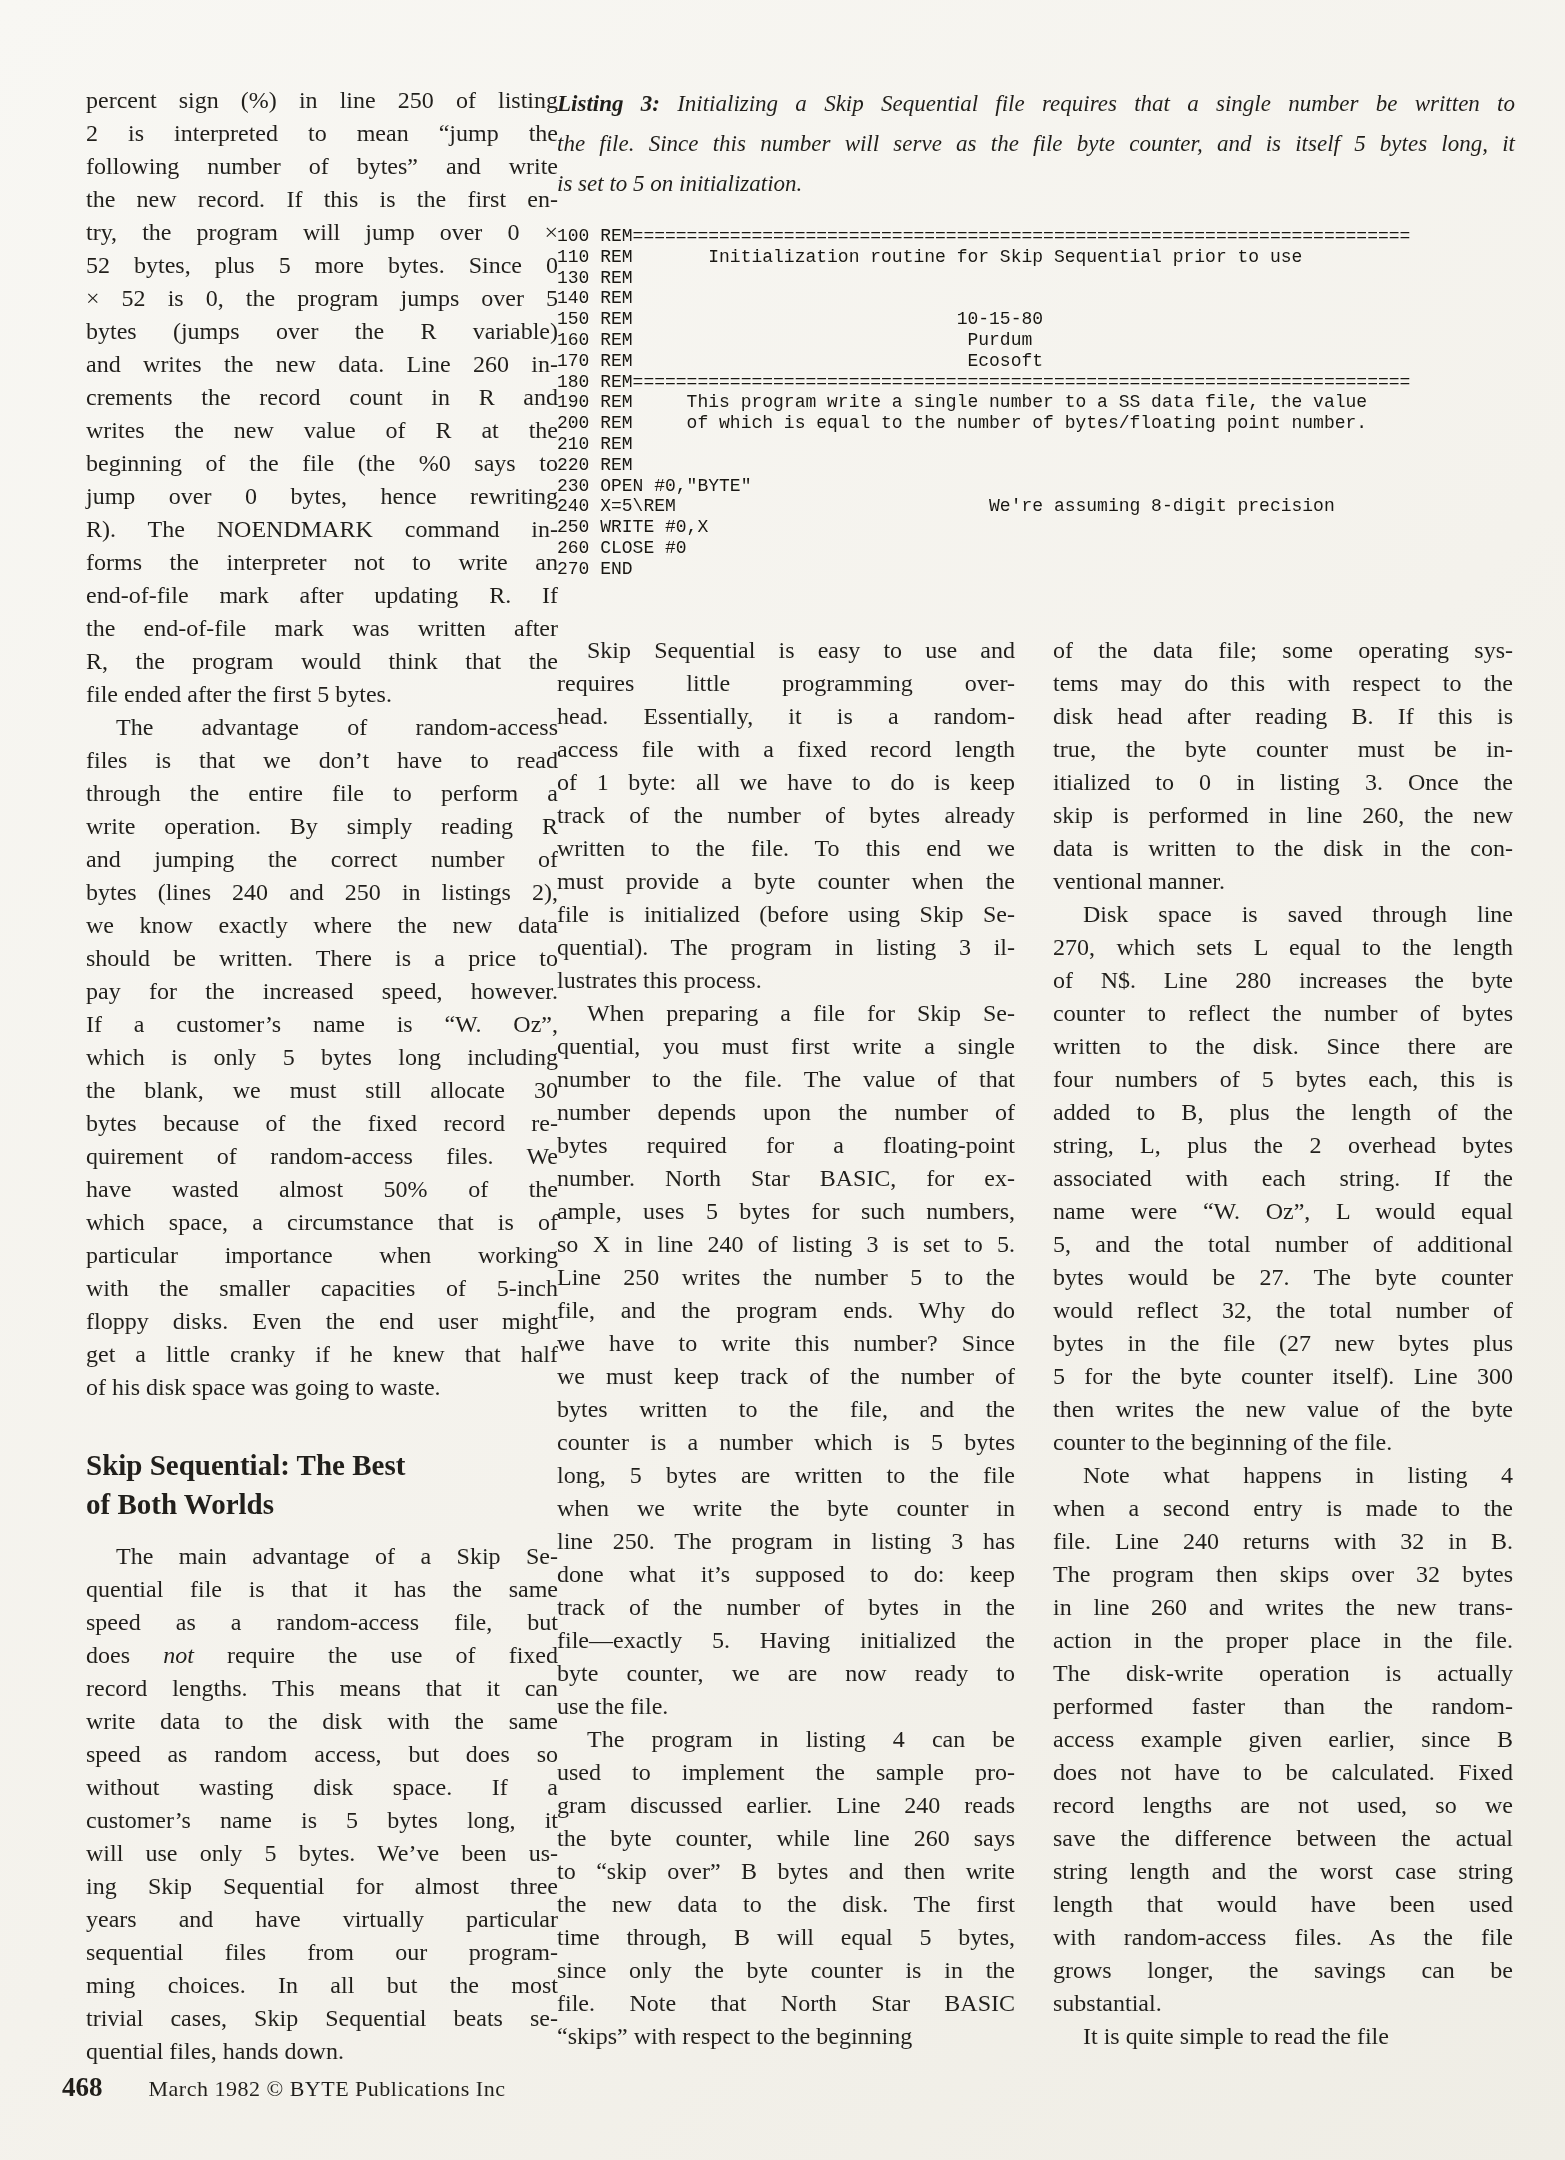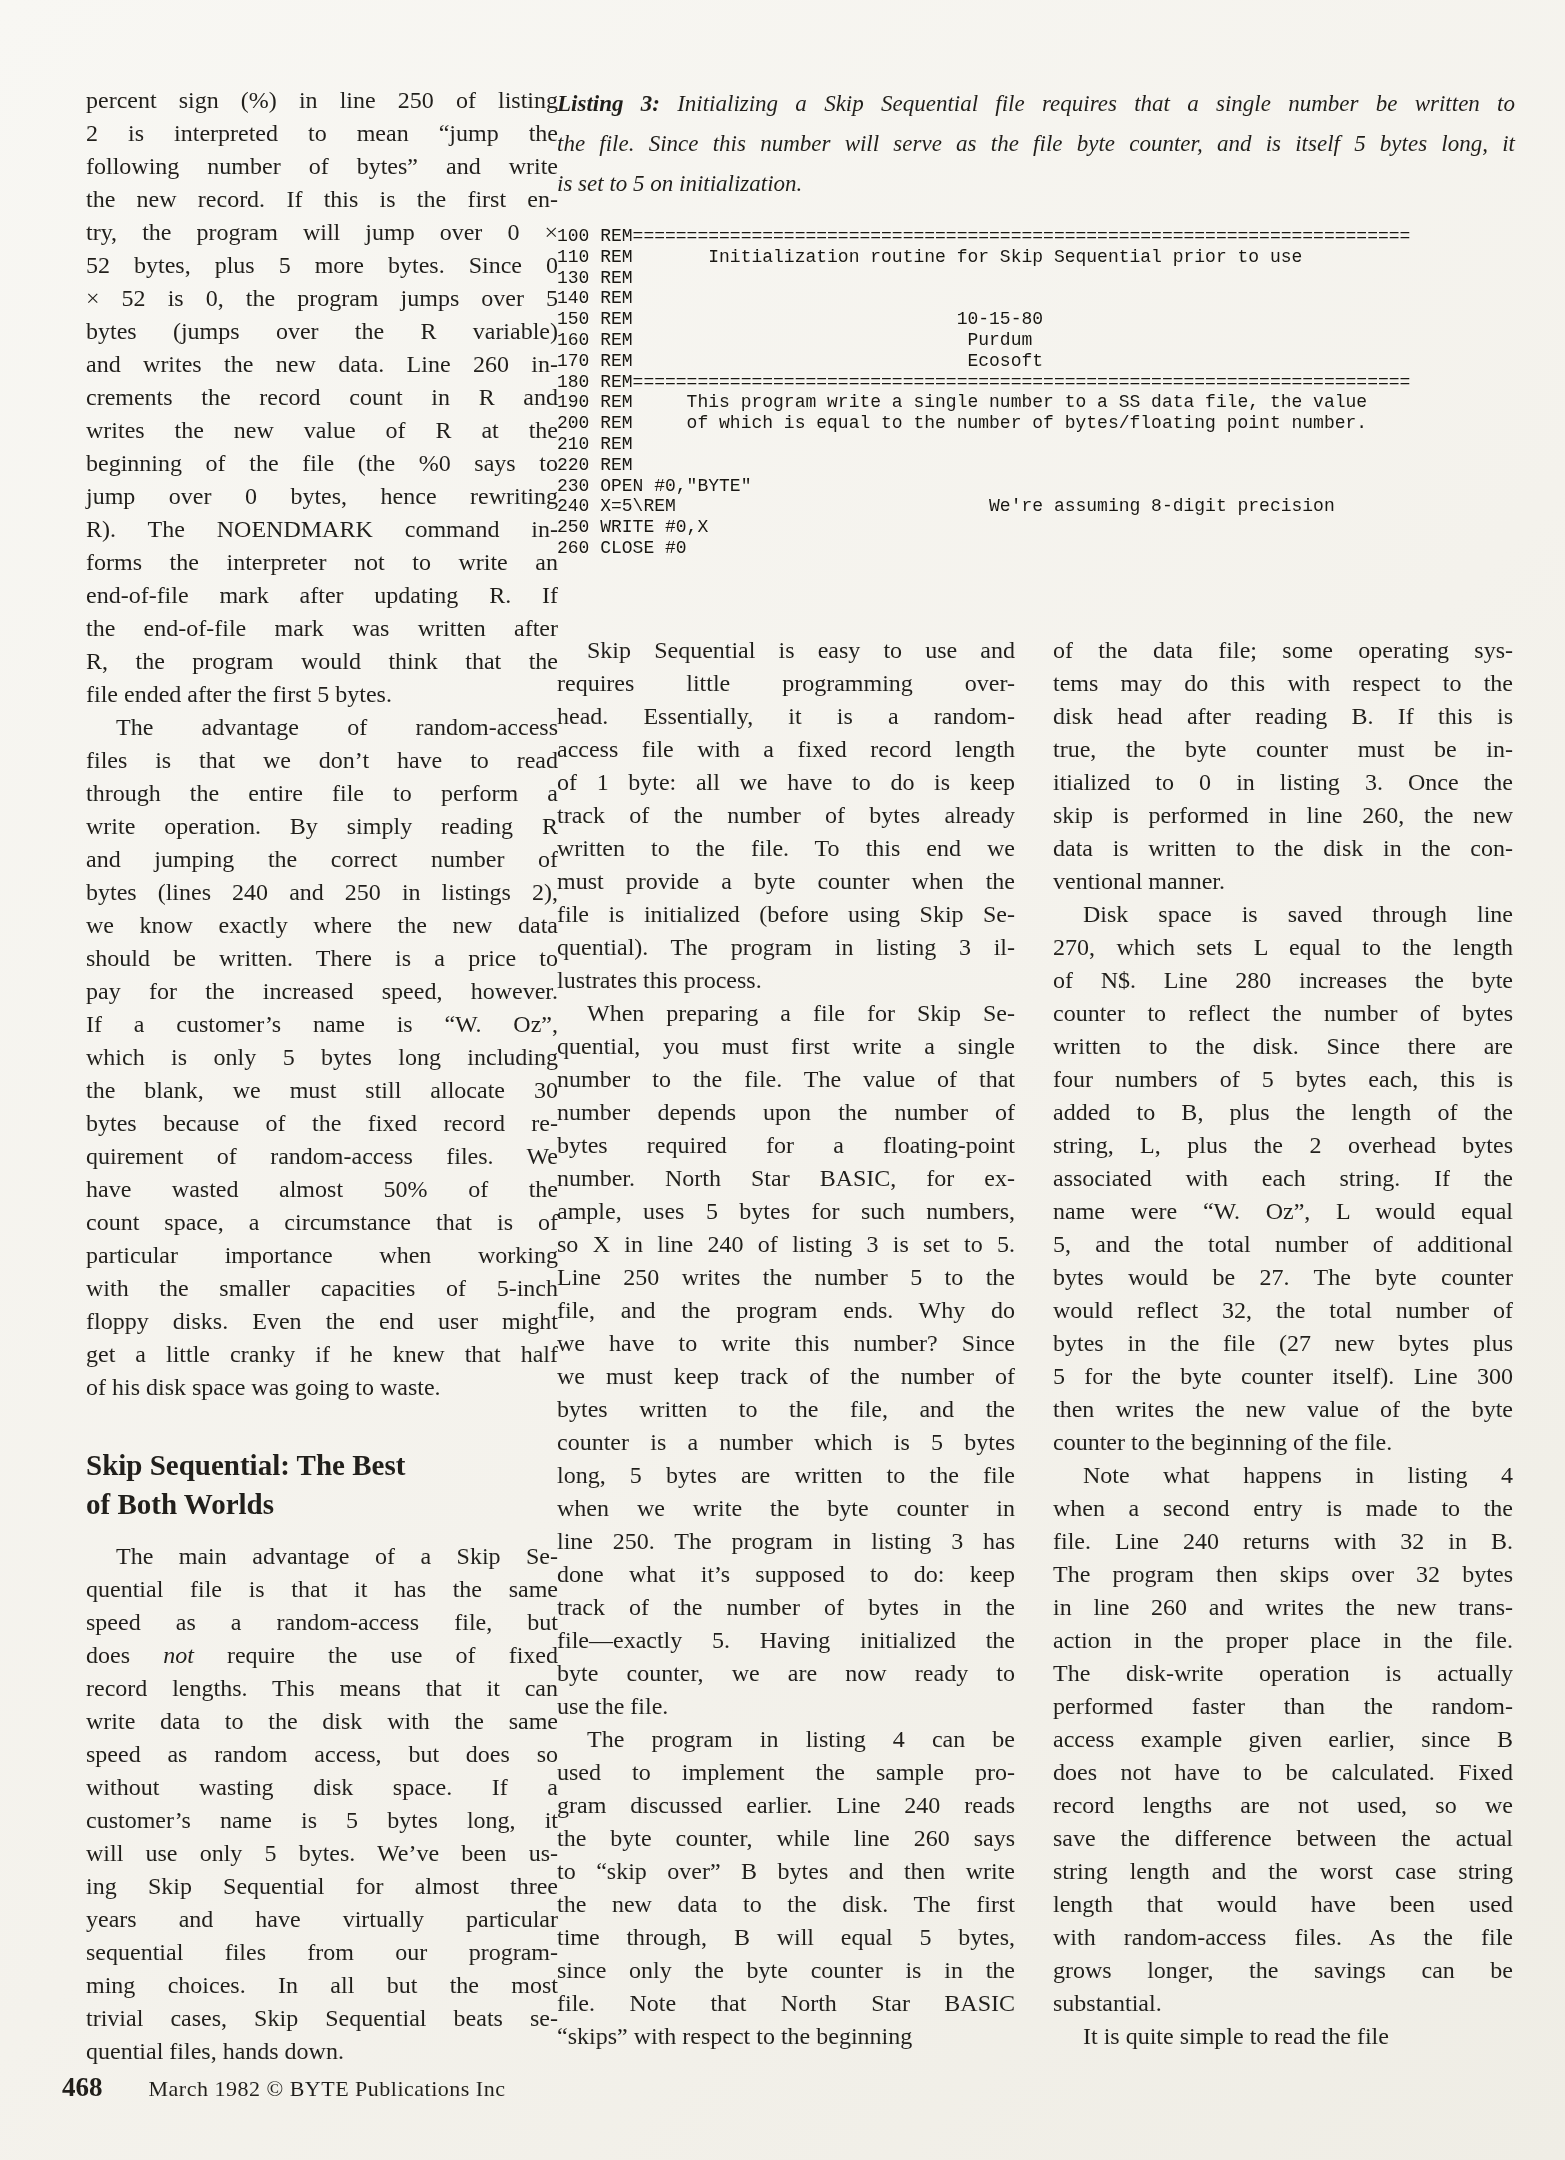--- a/index.html
+++ b/index.html
@@ -65,21 +65,21 @@
         <div class="line">bytes (lines 240 and 250 in listings 2),</div>
         <div class="line">we know exactly where the new data</div>
         <div class="line">should be written. There is a price to</div>
         <div class="line">pay for the increased speed, however.</div>
         <div class="line">If a customer’s name is “W. Oz”,</div>
         <div class="line">which is only 5 bytes long including</div>
         <div class="line">the blank, we must still allocate 30</div>
         <div class="line">bytes because of the fixed record re-</div>
         <div class="line">quirement of random-access files. We</div>
         <div class="line">have wasted almost 50% of the</div>
-        <div class="line">count space, a circumstance that is of</div>
+        <div class="line">which space, a circumstance that is of</div>
         <div class="line">particular importance when working</div>
         <div class="line">with the smaller capacities of 5-inch</div>
         <div class="line">floppy disks. Even the end user might</div>
         <div class="line">get a little cranky if he knew that half</div>
         <div class="line last">of his disk space was going to waste.</div>
       </div>
       <div class="block heading">
         <div class="line">Skip Sequential: The Best</div>
         <div class="line last">of Both Worlds</div>
       </div>
@@ -121,20 +121,21 @@
         <div class="code-line">170 REM                               Ecosoft</div>
         <div class="code-line">180 REM========================================================================</div>
         <div class="code-line">190 REM     This program write a single number to a SS data file, the value</div>
         <div class="code-line">200 REM     of which is equal to the number of bytes/floating point number.</div>
         <div class="code-line">210 REM</div>
         <div class="code-line">220 REM</div>
         <div class="code-line">230 OPEN #0,"BYTE"</div>
         <div class="code-line">240 X=5\REM                             We're assuming 8-digit precision</div>
         <div class="code-line">250 WRITE #0,X</div>
         <div class="code-line">260 CLOSE #0</div>
+        <div class="code-line">270 END</div>
       </div>
   </div>
 
   <div class="col col2">
       <div class="block para">
         <div class="line indent">Skip Sequential is easy to use and</div>
         <div class="line">requires little programming over-</div>
         <div class="line">head. Essentially, it is a random-</div>
         <div class="line">access file with a fixed record length</div>
         <div class="line">of 1 byte: all we have to do is keep</div>

